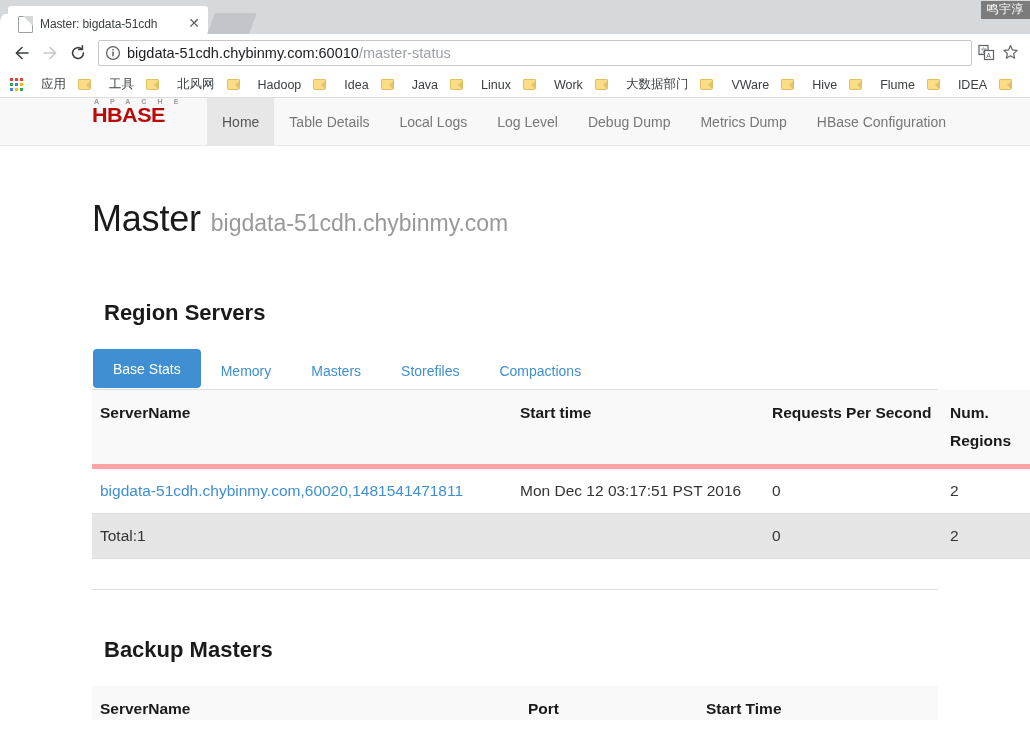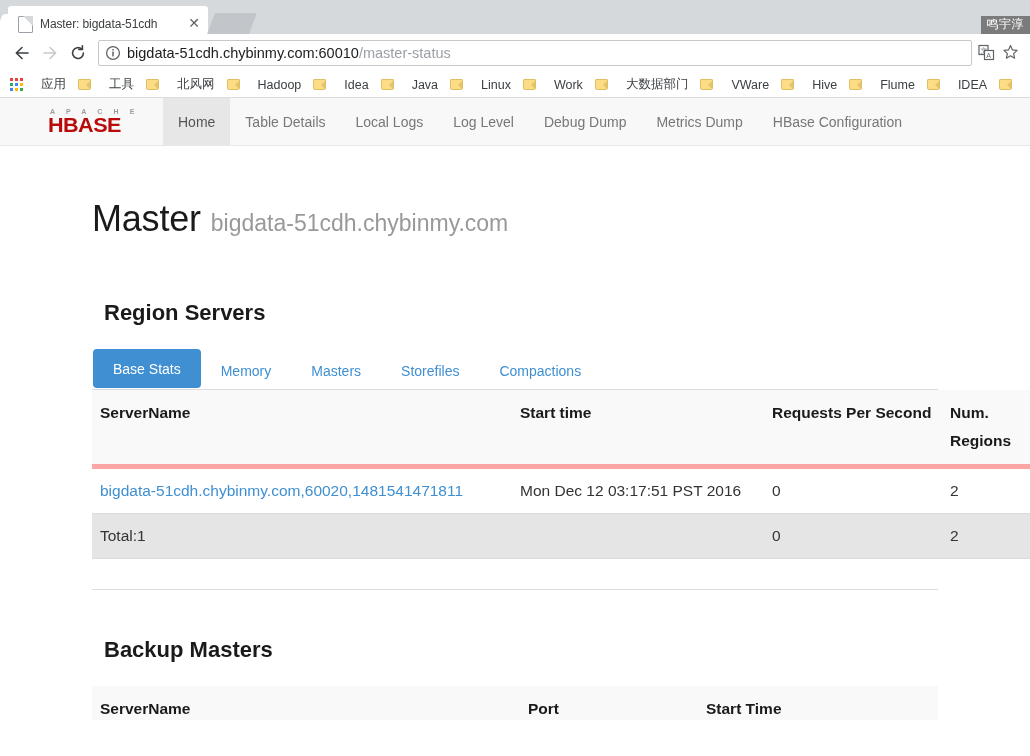--- a/index.html
+++ b/index.html
@@ -85,21 +85,21 @@
     width: 42px;
     height: 21px;
     background: #c2c6ca;
     margin-left: 3px;
     transform: skewX(-20deg);
     border-top-left-radius: 2px;
     border-top-right-radius: 2px;
   }
   .win-badge {
     position: absolute;
-    top: 16px; right: 0;
+    top: 1px; right: 0;
     background: #7b7b7b;
     color: #ffffff;
     font-size: 12px;
     line-height: 15px;
     height: 15px;
     padding: 1px 6px 2px 6px;
     letter-spacing: 0.5px;
   }
 
   .omnibar {
@@ -214,22 +214,22 @@
     background: #ffffff;
     height: 622px;
     overflow: hidden;
   }
 
   .navbar {
     height: 48px;
     background: #f8f8f8;
     border-bottom: 1px solid #e7e7e7;
     display: flex;
-    align-items: center;
-    padding-left: 48px;
+    align-items: flex-start;
+    padding-left: 92px;
     box-sizing: border-box;
   }
   .brand {
     width: 95px;
     display: flex;
     flex-direction: column;
     align-items: flex-start;
     justify-content: center;
     margin-right: 20px;
     flex: 0 0 auto;

